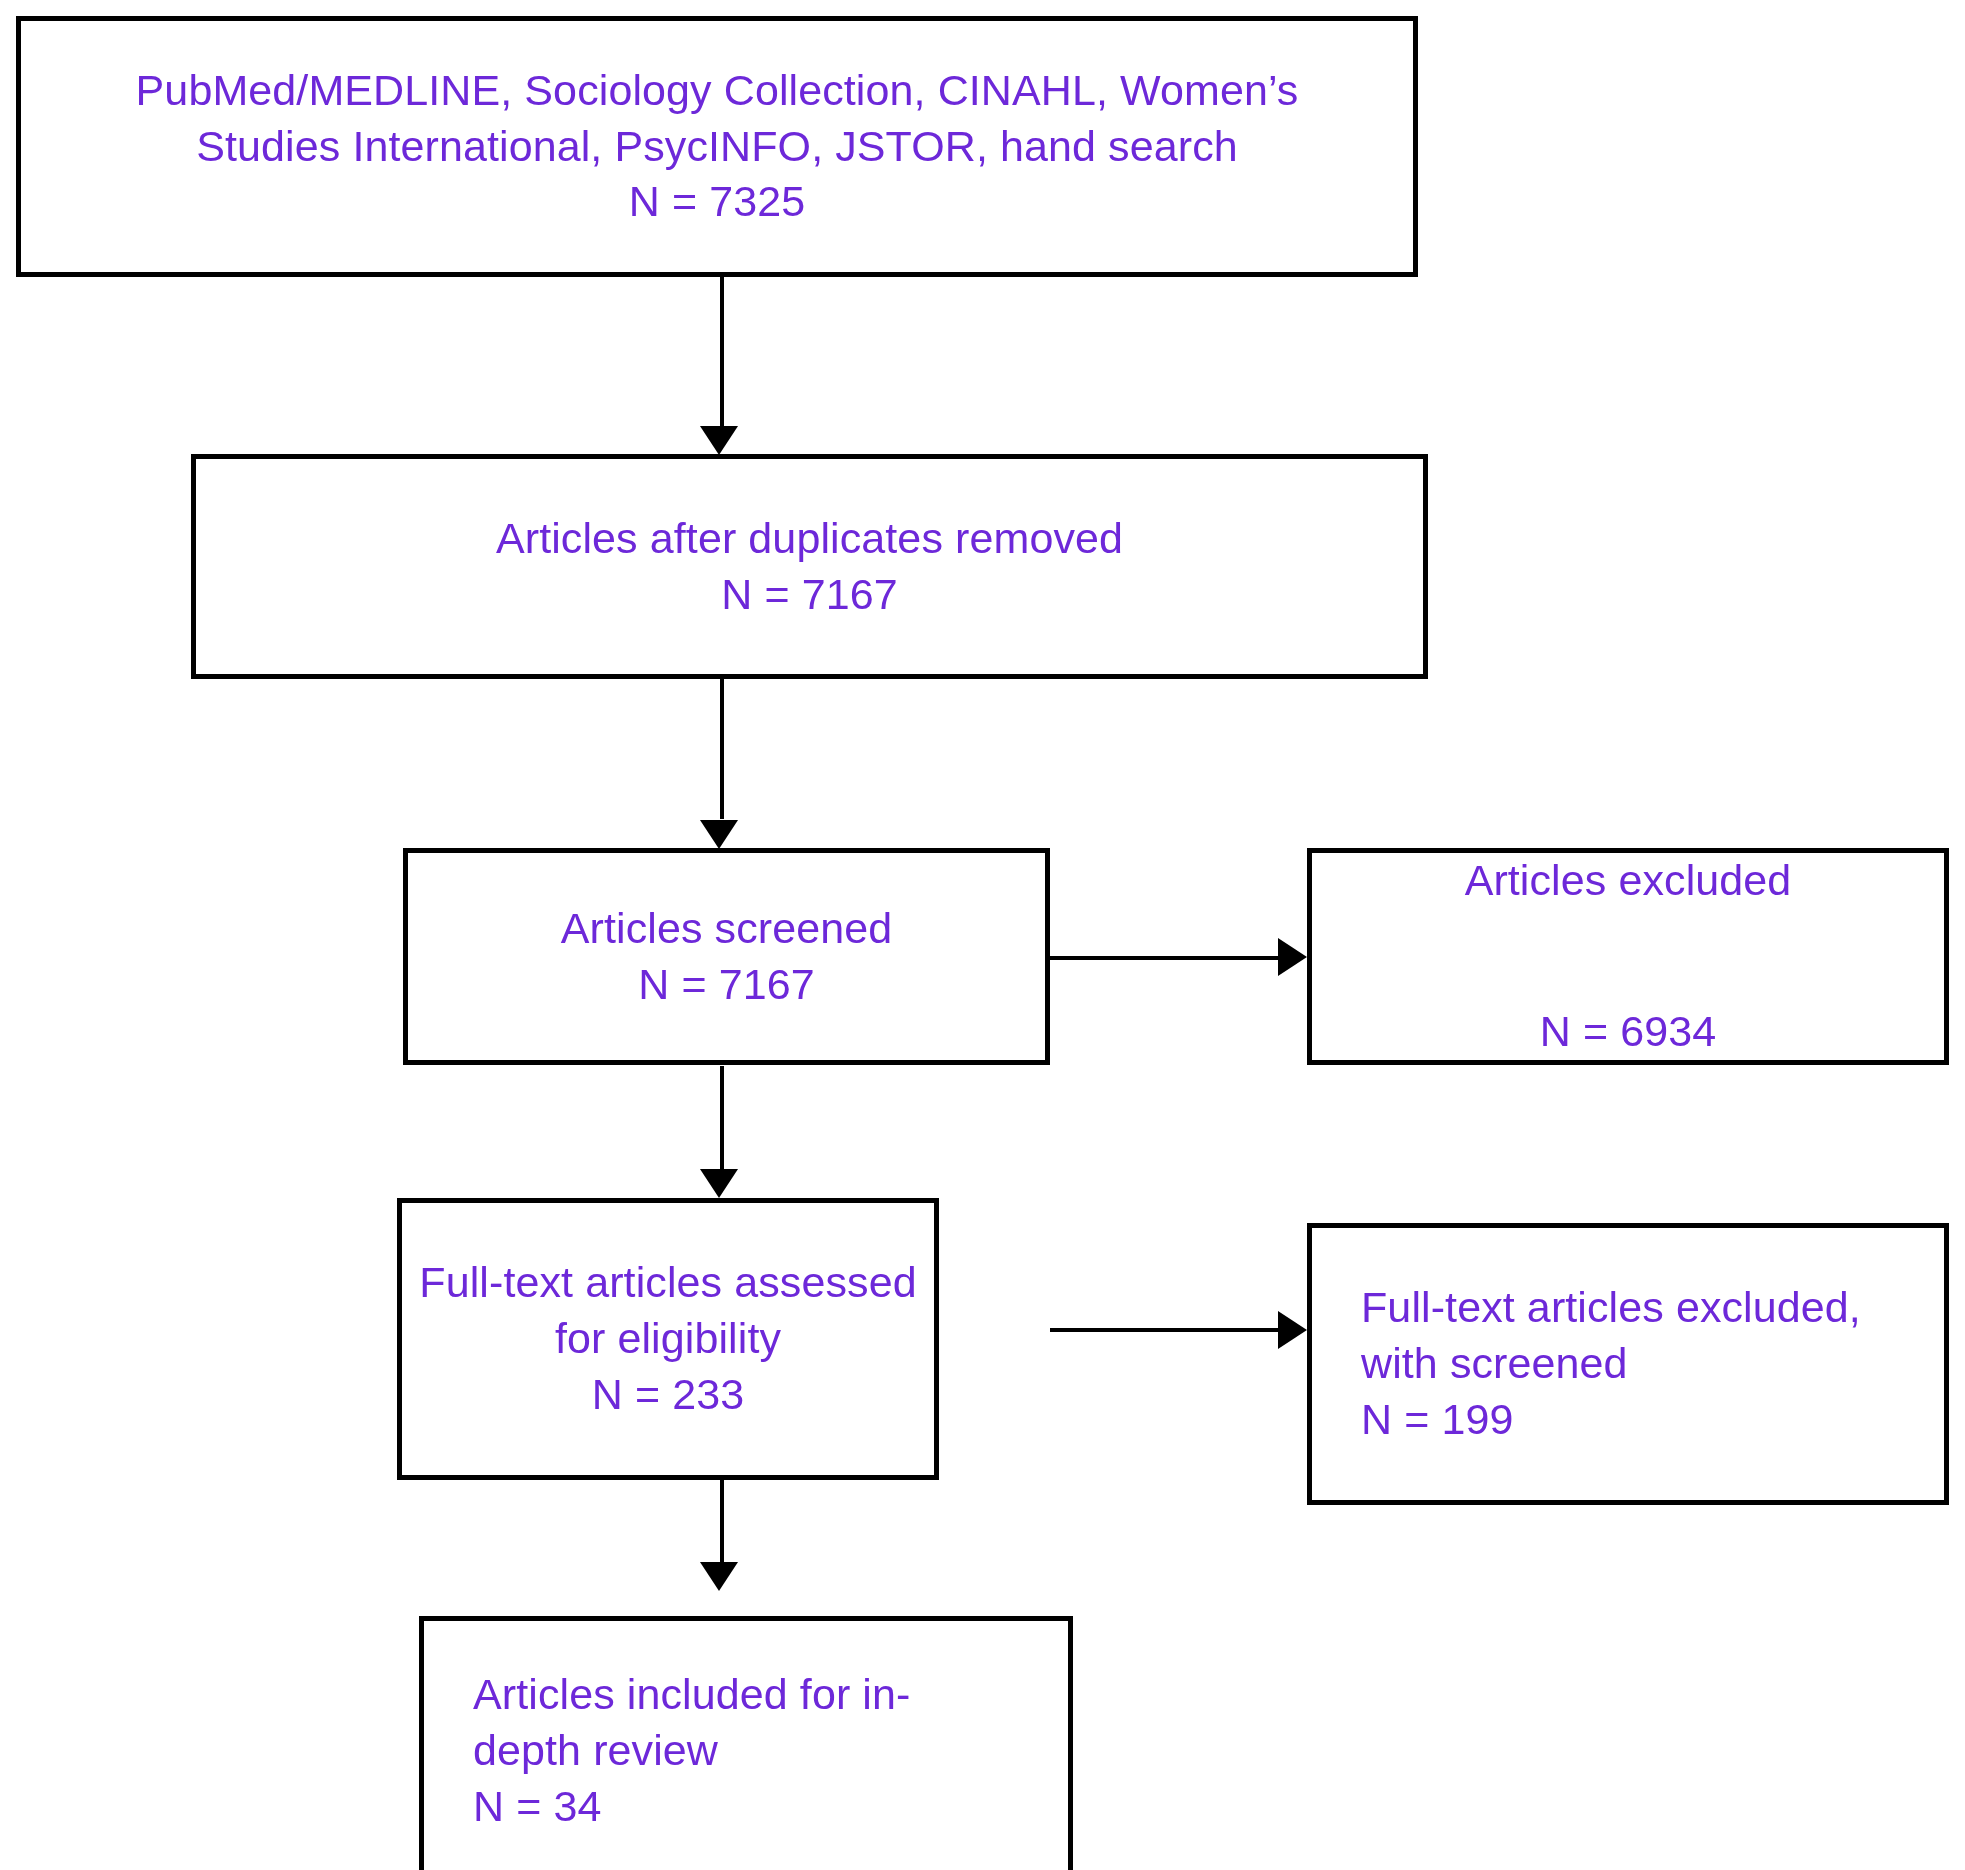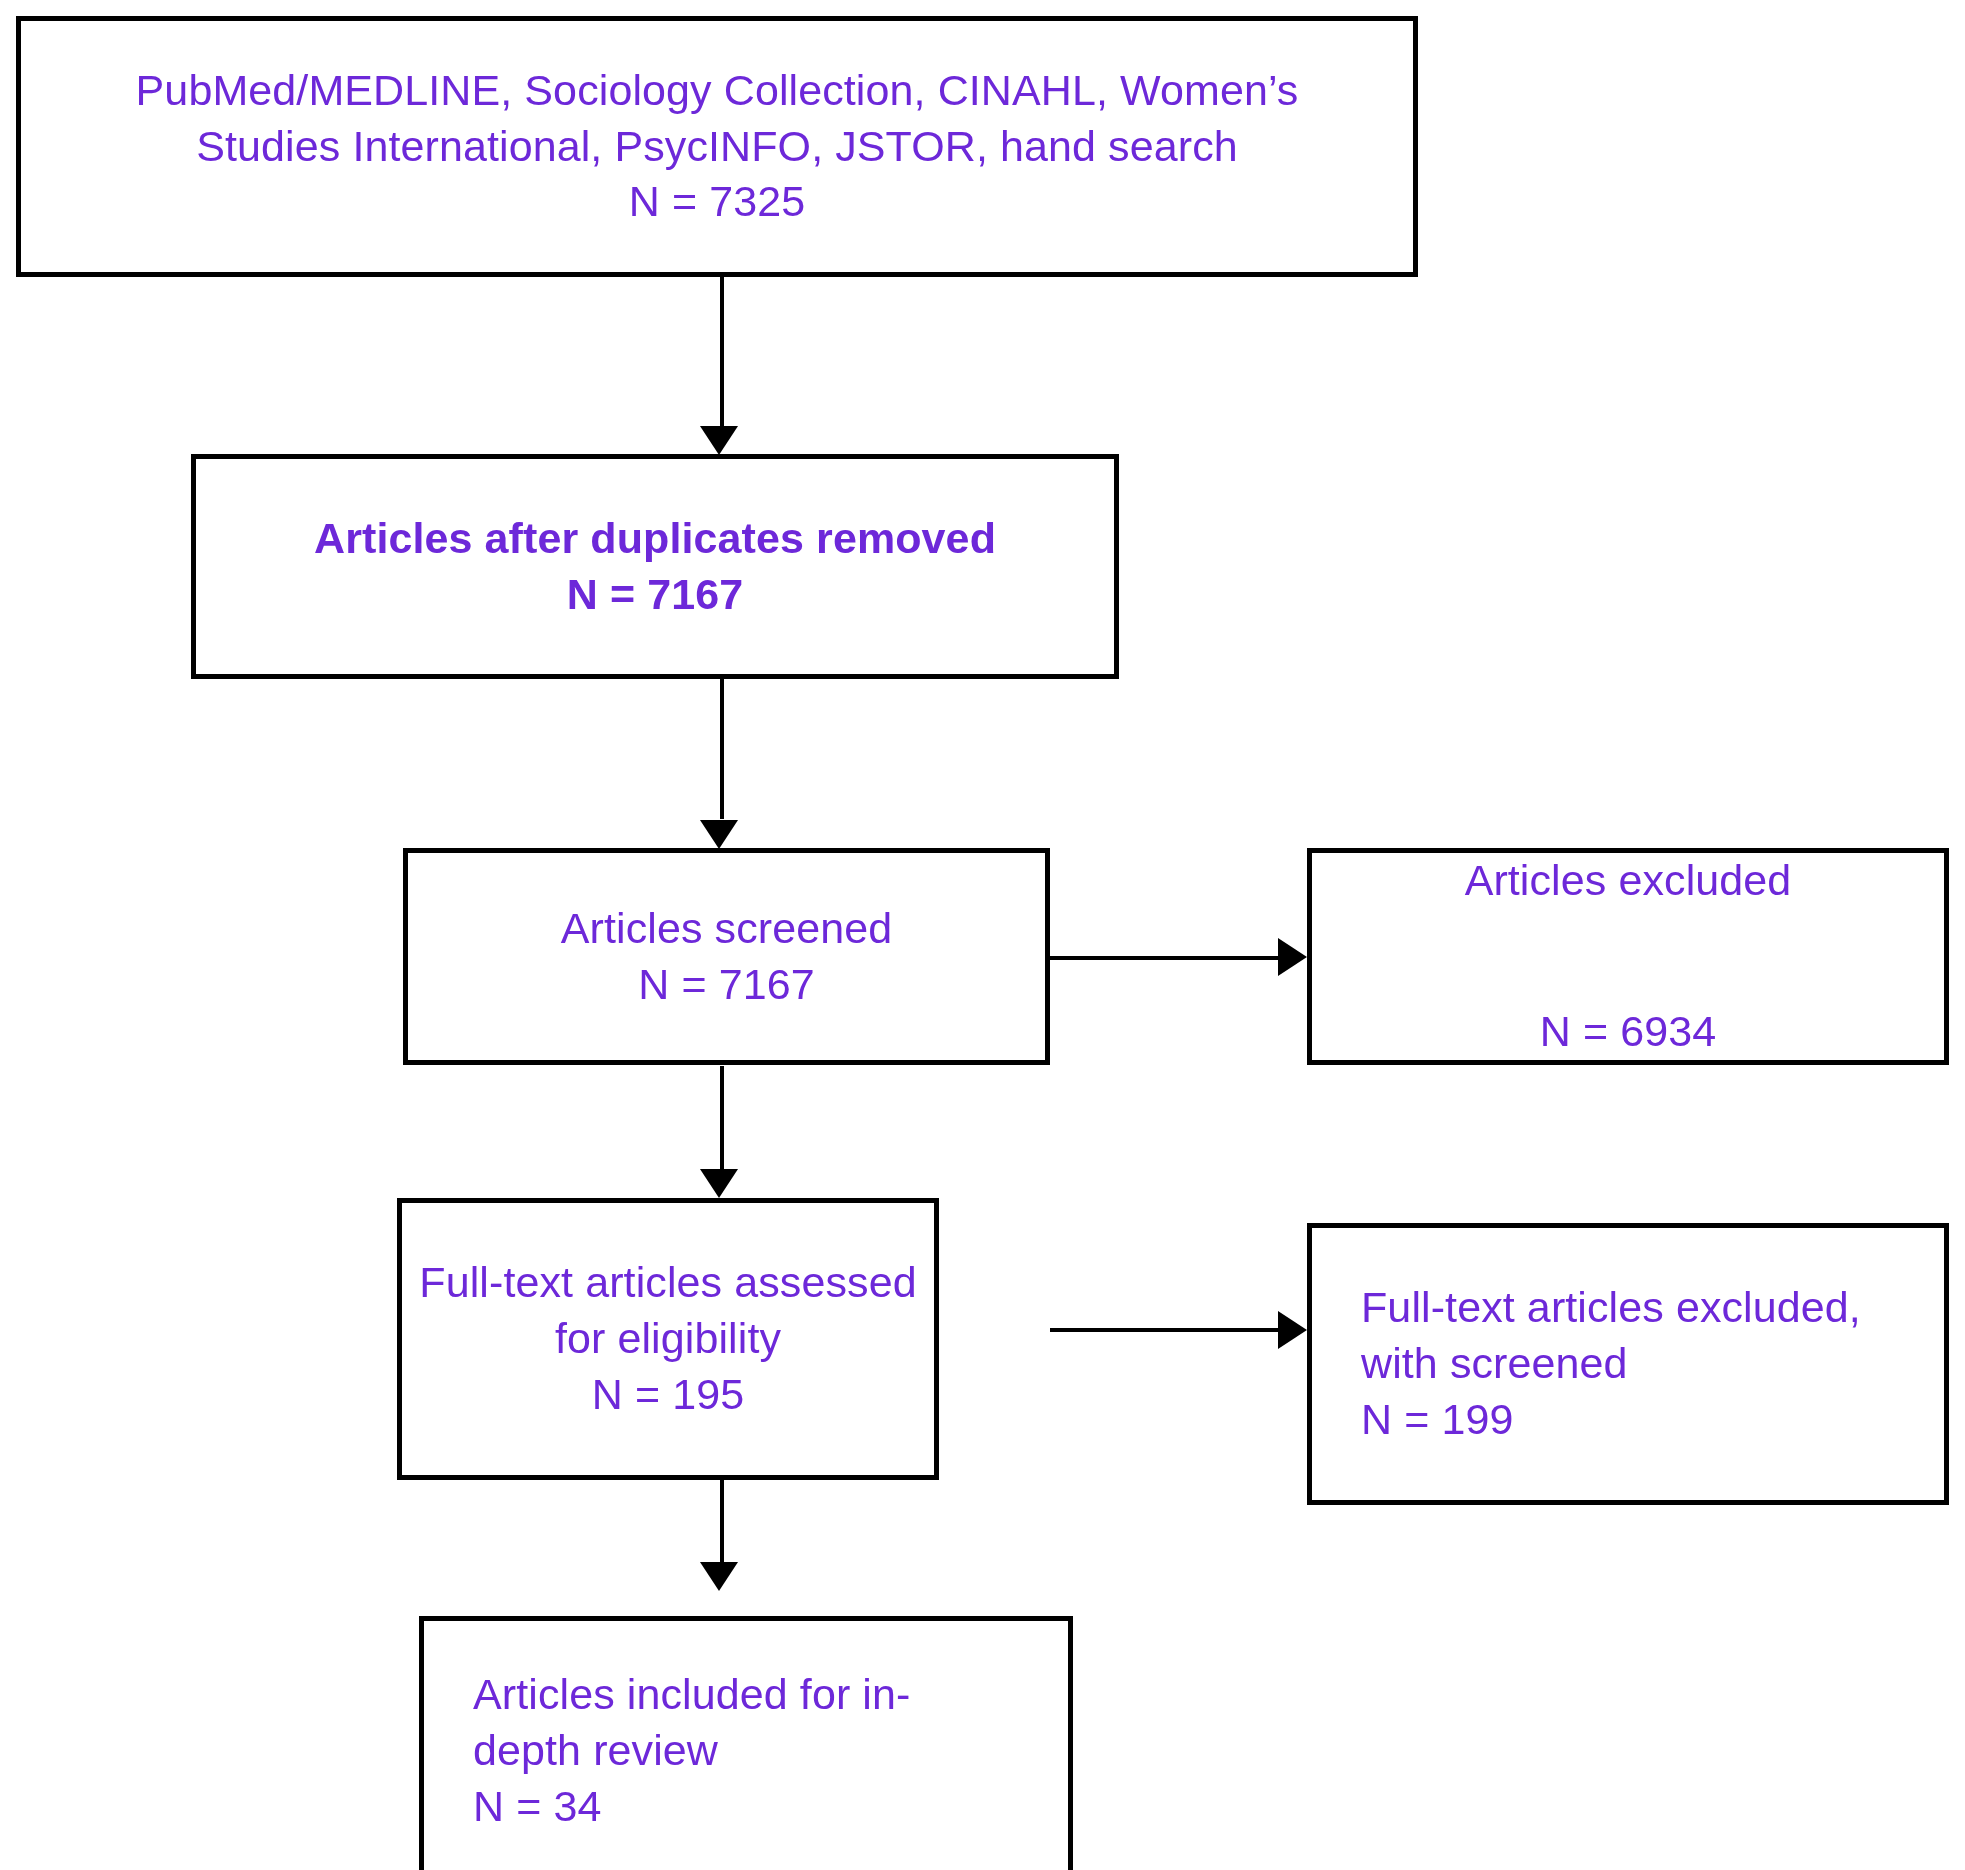--- a/index.html
+++ b/index.html
@@ -35,21 +35,21 @@
     display: block;
     white-space: pre;
   }
   .node.align-left {
     align-items: flex-start;
     padding-left: 49px;
     margin-top: 25px;
   }
   
   #node-sources        { left: 16px;   top: 16px;   width: 1402px; height: 261px; }
-  #node-after-dupes    { left: 191px;  top: 454px;  width: 928px; height: 225px; font-weight: bold; }
+  #node-after-dupes    { left: 191px;  top: 454px;  width: 1237px; height: 225px; }
   #node-screened       { left: 403px;  top: 848px; width: 647px;  height: 217px; }
   #node-excluded       { left: 1307px; top: 848px; width: 642px;  height: 217px; justify-content: space-between; }
   #node-fulltext       { left: 397px;  top: 1198px; width: 542px;  height: 282px; }
   #node-fulltext-excl  { left: 1307px; top: 1198px; width: 642px;  height: 282px; }
   #node-included       { left: 419px;  top: 1591px; width: 654px;  height: 270px; }
 
   
   .v-line {
     position: absolute;
     width: 4.3px;
@@ -130,21 +130,21 @@
     <span class="line">Articles excluded</span>
     <span class="line">N = 6934</span>
   </div>
 
   <div class="v-line" id="conn4-line"></div>
   <div class="v-arrow-head" id="conn4-head"></div>
 
   <div class="node" id="node-fulltext">
     <span class="line">Full-text articles assessed</span>
     <span class="line">for eligibility</span>
-    <span class="line">N = 195</span>
+    <span class="line">N = 233</span>
   </div>
 
   <div class="h-line" id="conn5-line"></div>
   <div class="h-arrow-head" id="conn5-head"></div>
 
   <div class="node align-left" id="node-fulltext-excl">
     <span class="line">Full-text articles excluded,</span>
     <span class="line">with screened</span>
     <span class="line">N = 199</span>
   </div>

